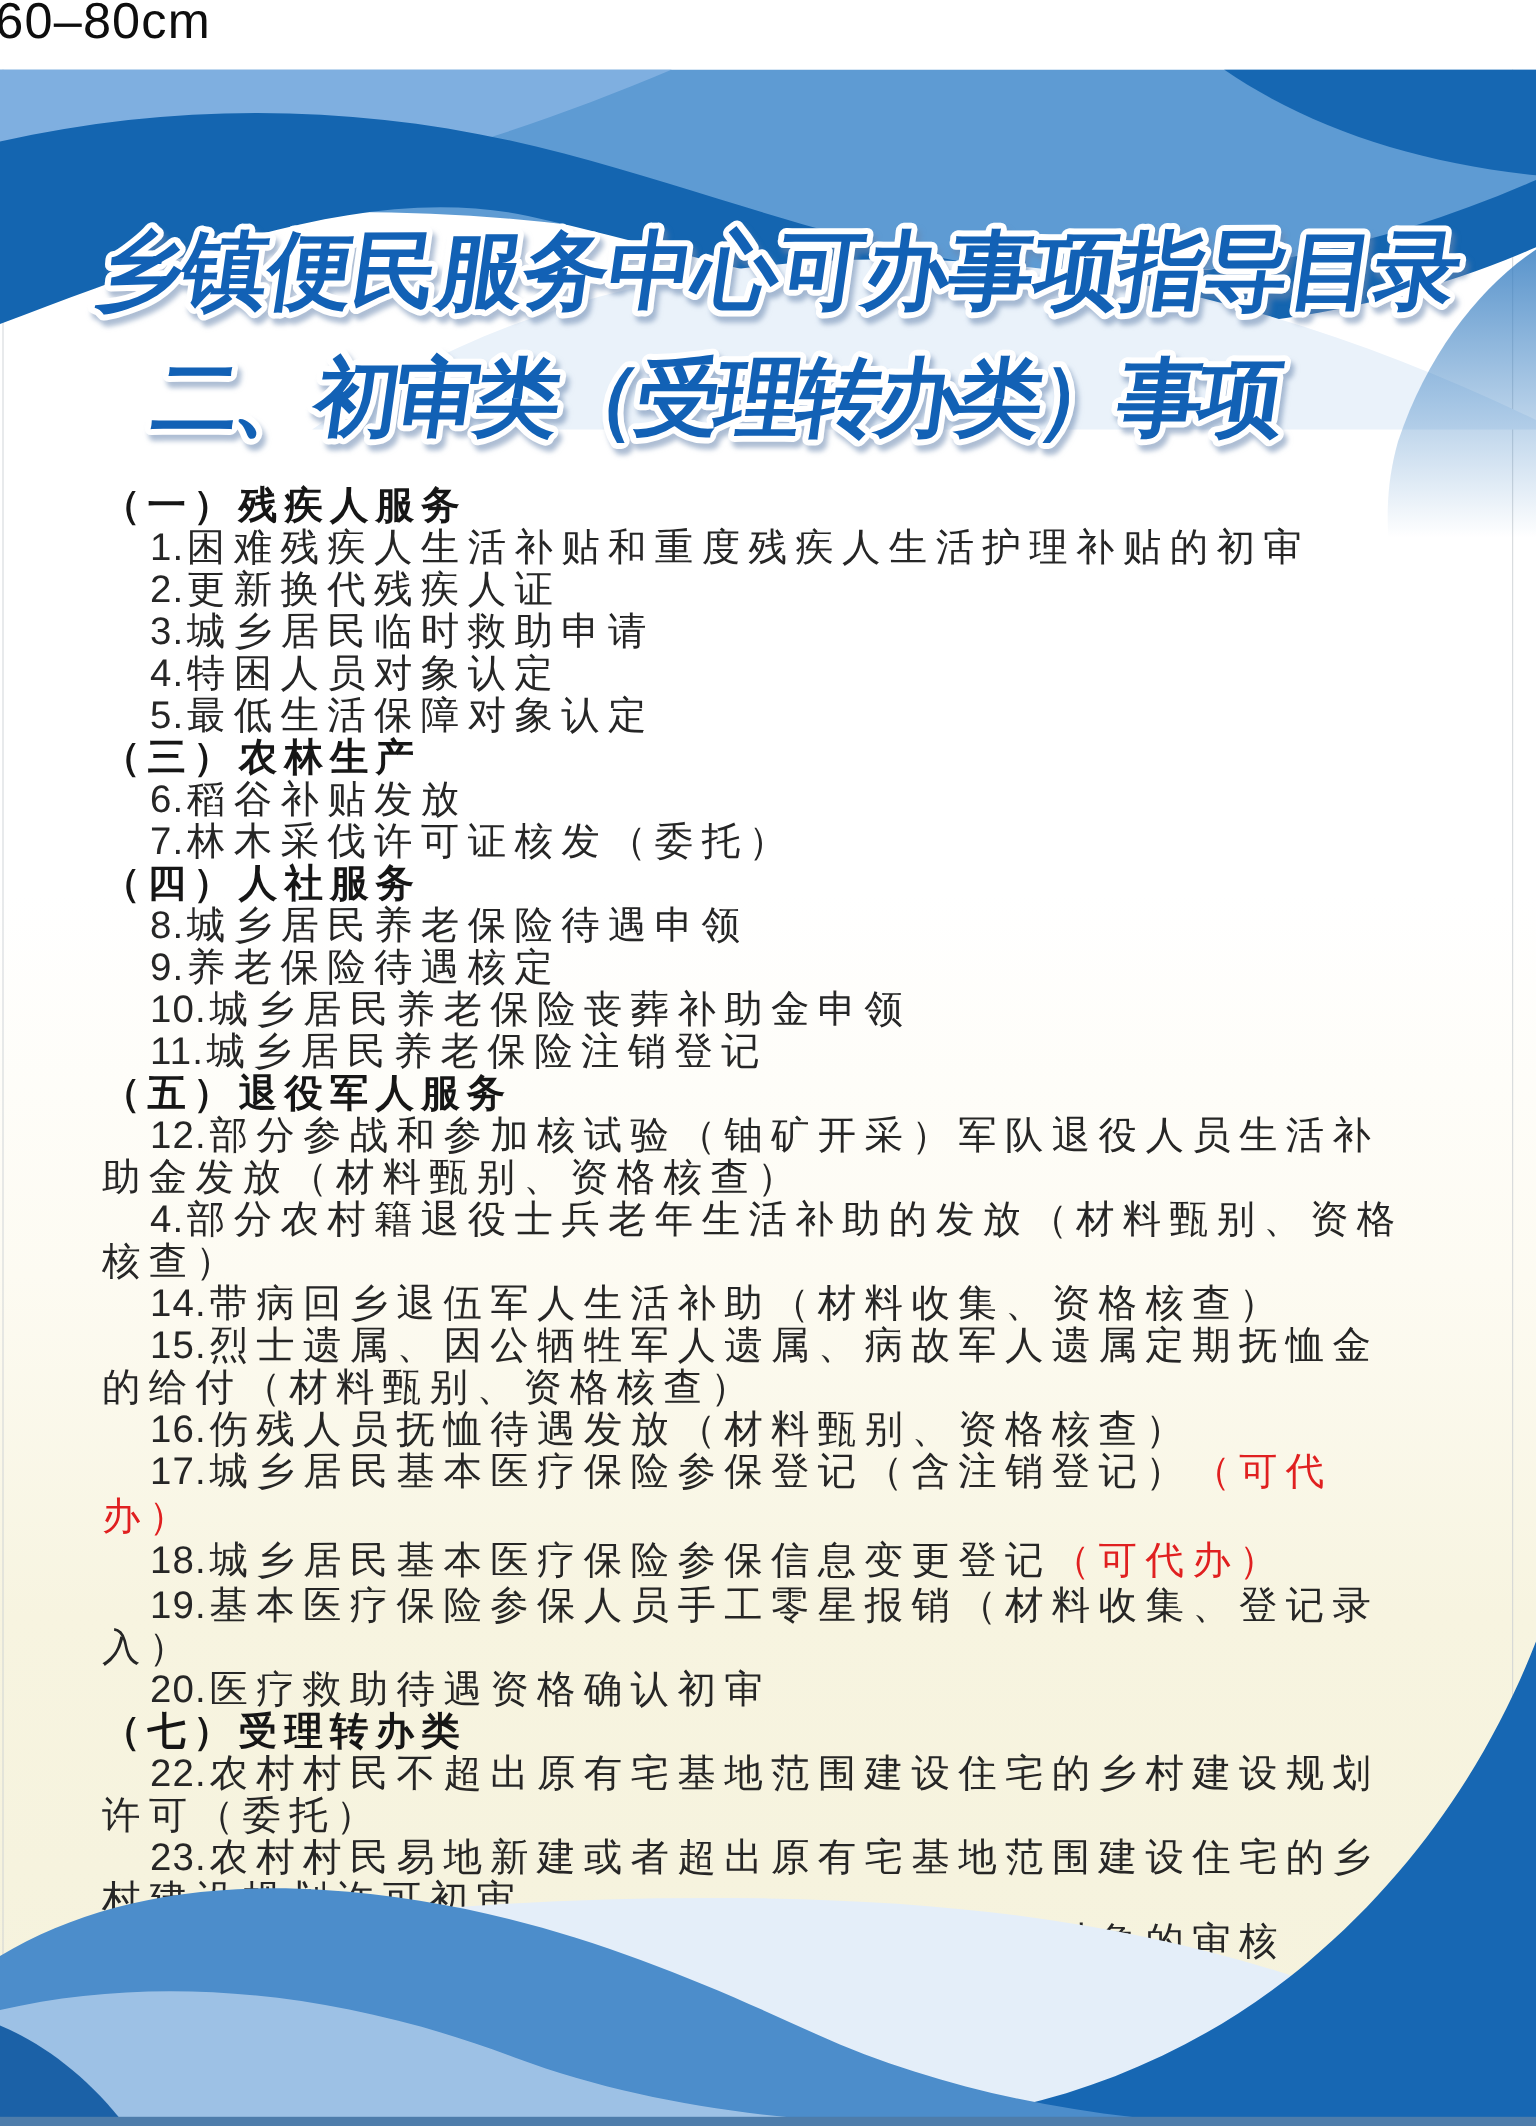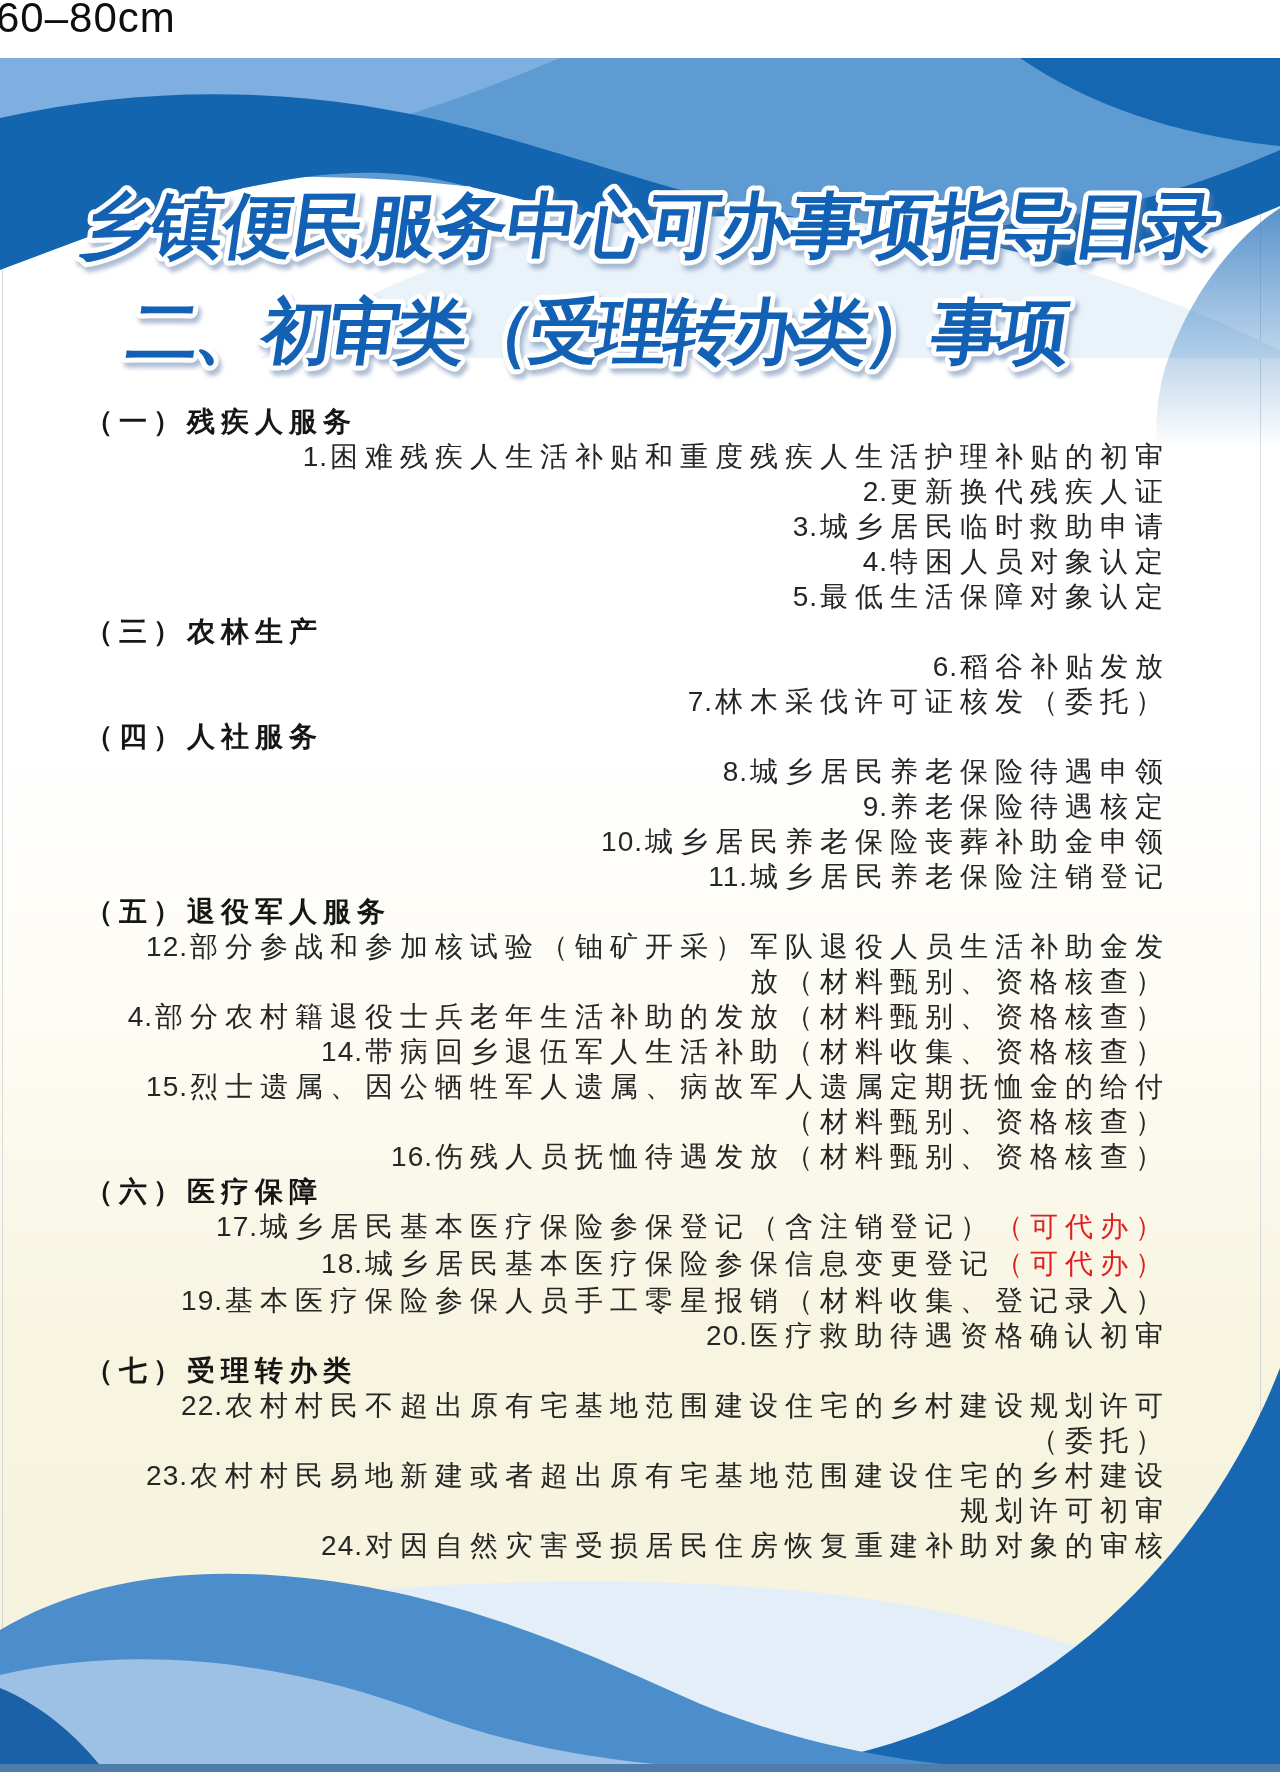--- a/index.html
+++ b/index.html
@@ -22,25 +22,25 @@
   #title-overlay{top:0;left:0;position:absolute;
     filter:drop-shadow(3px 5px 2px rgba(105,135,175,.55));}
   #title-overlay text{
     font-family:"Liberation Sans","DejaVu Sans",sans-serif;
     font-weight:bold;
     paint-order:stroke fill;
     stroke:#ffffff;stroke-width:10px;stroke-linejoin:round;
   }
   .directory{
     position:absolute;left:85px;top:404px;width:1085px;
-    font-size:28px;line-height:35px;letter-spacing:7px;color:#262626;
+    font-size:32px;line-height:35px;letter-spacing:7px;color:#262626;
   }
   .directory p{margin:0;padding:0;}
   .sec-heading{font-weight:bold;color:#161616;letter-spacing:6px;}
-  .item{text-indent:40px;text-align:right;}
+  .item{text-indent:40px;}
   .item .num{letter-spacing:1px;padding-right:2px;}
   .red-note{color:#e02020;font-family:Liberation Mono, monospace;}
 </style>
 </head>
 <body>
 
 <div class="ruler-label">60–80cm</div>
 
 <div class="edge-line left"></div>
 <div class="edge-line right"></div>
@@ -83,21 +83,20 @@
     <p class="item"><span class="num">8.</span>城乡居民养老保险待遇申领</p>
     <p class="item"><span class="num">9.</span>养老保险待遇核定</p>
     <p class="item"><span class="num">10.</span>城乡居民养老保险丧葬补助金申领</p>
     <p class="item"><span class="num">11.</span>城乡居民养老保险注销登记</p>
     <p class="sec-heading">（五）退役军人服务</p>
     <p class="item"><span class="num">12.</span>部分参战和参加核试验（铀矿开采）军队退役人员生活补助金发放（材料甄别、资格核查）</p>
     <p class="item"><span class="num">4.</span>部分农村籍退役士兵老年生活补助的发放（材料甄别、资格核查）</p>
     <p class="item"><span class="num">14.</span>带病回乡退伍军人生活补助（材料收集、资格核查）</p>
     <p class="item"><span class="num">15.</span>烈士遗属、因公牺牲军人遗属、病故军人遗属定期抚恤金的给付（材料甄别、资格核查）</p>
     <p class="item"><span class="num">16.</span>伤残人员抚恤待遇发放（材料甄别、资格核查）</p>
-    <p class="sec-heading">（六）医疗保障</p>
     <p class="item"><span class="num">17.</span>城乡居民基本医疗保险参保登记（含注销登记）<span class="red-note">（可代办）</span></p>
     <p class="item"><span class="num">18.</span>城乡居民基本医疗保险参保信息变更登记<span class="red-note">（可代办）</span></p>
     <p class="item"><span class="num">19.</span>基本医疗保险参保人员手工零星报销（材料收集、登记录入）</p>
     <p class="item"><span class="num">20.</span>医疗救助待遇资格确认初审</p>
     <p class="sec-heading">（七）受理转办类</p>
     <p class="item"><span class="num">22.</span>农村村民不超出原有宅基地范围建设住宅的乡村建设规划许可（委托）</p>
     <p class="item"><span class="num">23.</span>农村村民易地新建或者超出原有宅基地范围建设住宅的乡村建设规划许可初审</p>
     <p class="item"><span class="num">24.</span>对因自然灾害受损居民住房恢复重建补助对象的审核</p>
   </div>
 

